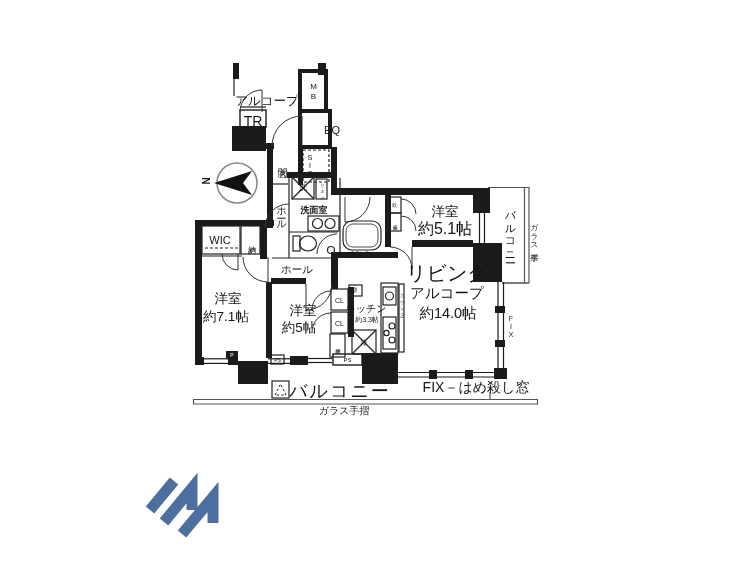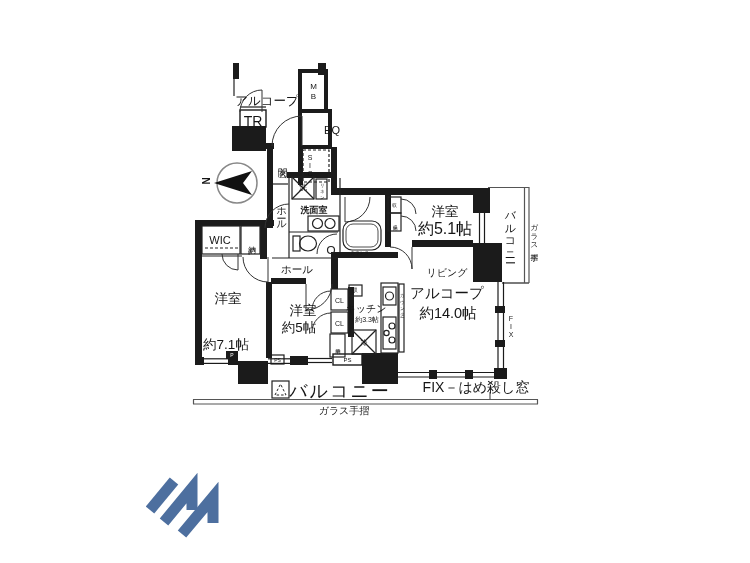--- a/index.html
+++ b/index.html
@@ -187,27 +187,27 @@
   <div class="lbl vl" style="left:283px;top:161px;font-size:9.5px;">玄関</div>
   <div class="lbl" style="left:303px;top:188px;font-size:8px;">洗</div>
   <div class="lbl vl" style="left:321.5px;top:189px;font-size:4.5px;">リネン</div>
   <div class="lbl" style="left:314px;top:210px;font-size:9px;font-weight:bold;">洗面室</div>
   <div class="lbl vl" style="left:281px;top:213px;font-size:10px;">ホール</div>
   <div class="lbl" style="left:297px;top:269px;font-size:10.5px;">ホール</div>
   <div class="lbl" style="left:220px;top:240px;font-size:11px;">WIC</div>
   <div class="lbl vl" style="left:251px;top:241px;font-size:8px;">納戸</div>
 
   <div class="lbl" style="left:228px;top:299px;font-size:13.5px;">洋室</div>
-  <div class="lbl" style="left:226px;top:317px;font-size:13.5px;margin-top:28px;">約7.1帖</div>
+  <div class="lbl" style="left:226px;top:317px;font-size:13.5px;">約7.1帖</div>
   <div class="lbl" style="left:303px;top:311px;font-size:13.5px;">洋室</div>
   <div class="lbl" style="left:299px;top:328px;font-size:13.5px;">約5帖</div>
   <div class="lbl" style="left:445px;top:212px;font-size:13.5px;">洋室</div>
   <div class="lbl" style="left:445px;top:229px;font-size:16px;">約5.1帖</div>
 
-  <div class="lbl" style="left:447px;top:273px;font-size:10px;">リビング</div>
+  <div class="lbl" style="left:447px;top:273px;font-size:20px;">リビング</div>
   <div class="lbl" style="left:447px;top:293px;font-size:14.5px;">アルコープ</div>
   <div class="lbl" style="left:448px;top:313px;font-size:14.5px;text-align:center;">約14.0帖</div>
 
   <div class="lbl" style="left:366px;top:309px;font-size:10px;font-family:Liberation Serif, serif;">キッチン</div>
   <div class="lbl" style="left:367px;top:319px;font-size:7px;">約3.3帖</div>
 
   <div class="lbl" style="left:339.5px;top:299.5px;font-size:7px;">CL</div>
   <div class="lbl" style="left:339.5px;top:322.5px;font-size:7px;">CL</div>
   <div class="lbl" style="left:355px;top:290.5px;font-size:5.5px;">収</div>
   <div class="lbl vl" style="left:337.5px;top:345px;font-size:5px;">収納</div>

